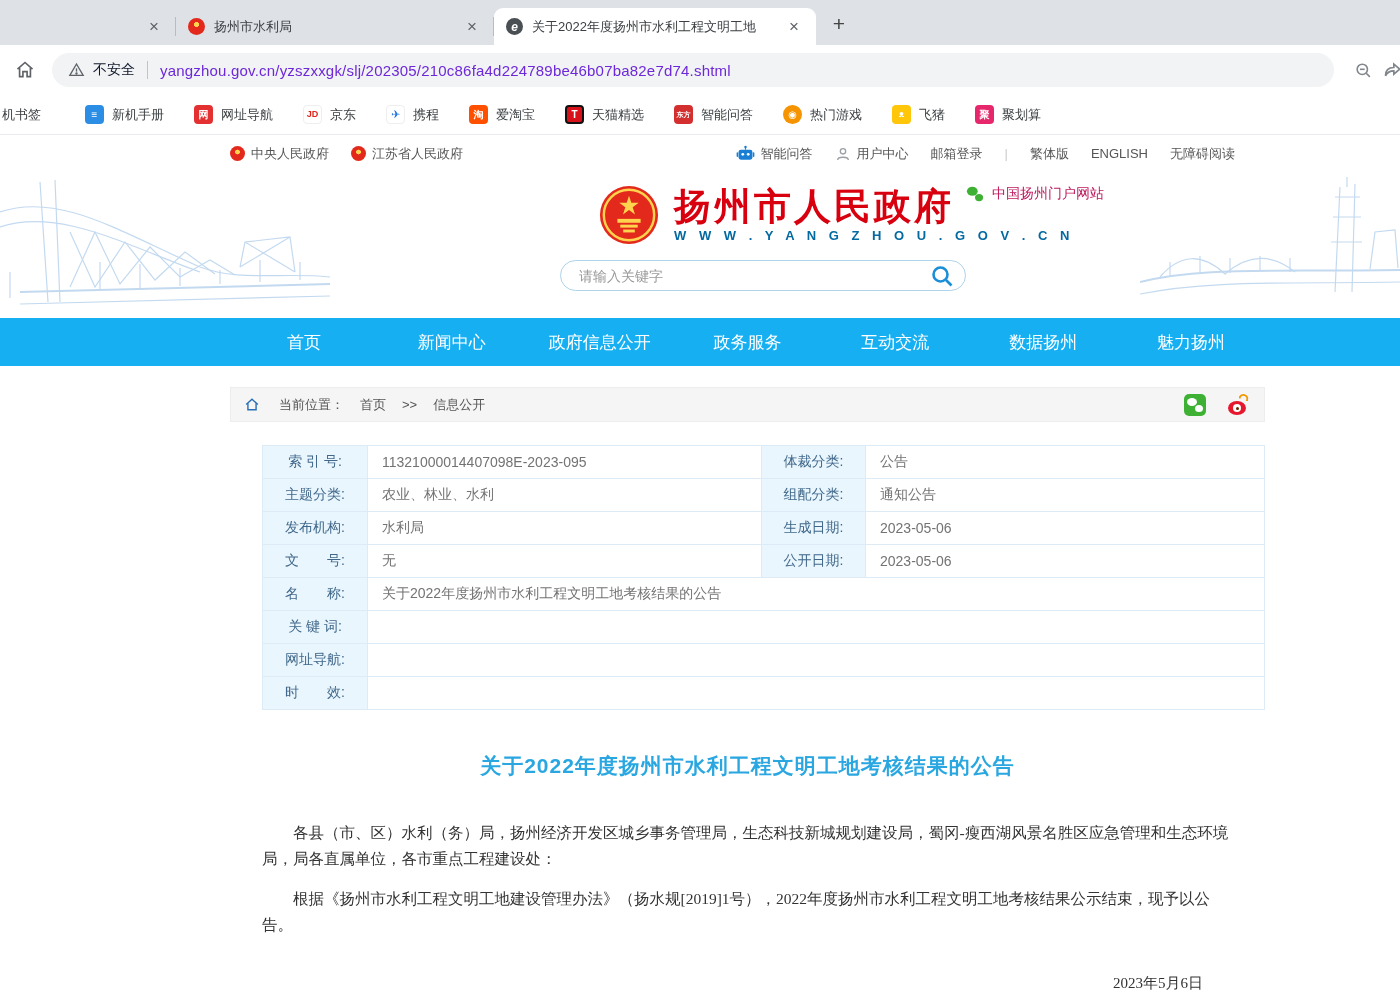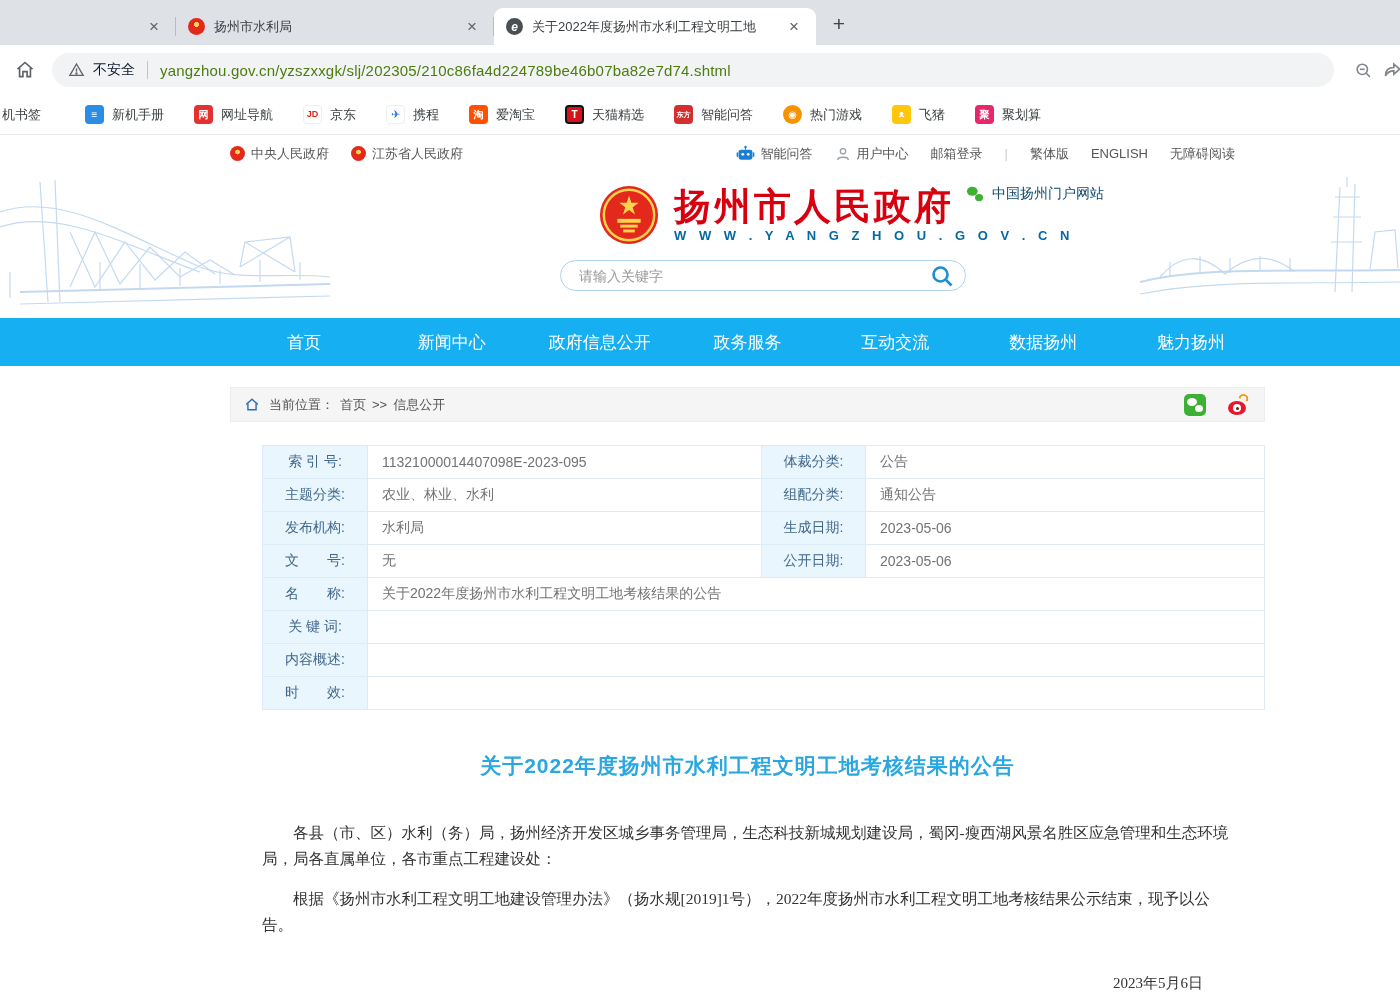--- a/index.html
+++ b/index.html
@@ -21,21 +21,21 @@
     font-style:italic; font-size:12px; }
   .newtab-btn { width:30px; height:30px; margin:0 0 6px 8px; display:flex; align-items:center;
     justify-content:center; font-size:21px; color:#444; border-radius:50%; }
 
   .addressbar { height:50px; background:#fff; display:flex; align-items:center; padding:0 10px; }
   .icon-btn { width:30px; height:30px; display:flex; align-items:center; justify-content:center; color:#5f6368; }
   .urlbox { flex:1; height:34px; margin:0 14px 0 12px; background:#f1f3f4; border-radius:17px;
     display:flex; align-items:center; padding:0 16px; }
   .sec-label { font-size:14px; color:#0f172a; margin:0 12px 0 8px; }
   .url-divider { width:1px; height:18px; background:#c0c4c8; margin-right:12px; }
-  .url-text { font-size:15px; color:#4d7c0f; letter-spacing:.2px; }
+  .url-text { font-size:15px; color:#6d28d9; letter-spacing:.2px; }
 
   .bookmarksbar { height:40px; background:#fff; border-bottom:1px solid #e8eaed;
     display:flex; align-items:center; gap:30px; padding:0 2px; }
   .bm { display:flex; align-items:center; gap:8px; font-size:13px; color:#3c4043; white-space:nowrap; }
   .bm-ico { width:19px; height:19px; border-radius:4px; color:#fff; font-size:10px; font-weight:bold;
     display:flex; align-items:center; justify-content:center; overflow:hidden; line-height:1; }
   .c-blue{background:#2b8de3}.c-red{background:#e33030}.c-jd{background:#fff;color:#e1251b;border:1px solid #eee;font-size:9px}
   .c-ctrip{background:#fff;color:#2577e3;border:1px solid #eee;font-size:11px}.c-tao{background:#ff5000}
   .c-tmall{background:#111;color:#fff;position:relative}.c-tmall i{position:absolute;inset:2px;background:#d8121a;border-radius:2px;display:flex;align-items:center;justify-content:center;font-style:normal}
   .c-df{background:#d32f2f;font-size:7px}.c-game{background:#f59300;border-radius:50%}
@@ -53,39 +53,39 @@
 
   .masthead { height:146px; position:relative; background:#fff; overflow:hidden; }
   .bridge-art { position:absolute; top:0; height:146px; opacity:.85; pointer-events:none; }
   .bridge-art.left { left:0; } .bridge-art.right { right:0; }
   .logo-row { position:absolute; left:598px; top:12px; display:flex; align-items:center; }
   .big-emblem { width:62px; height:62px; margin-right:14px; }
   .site-name { font-size:37px; font-weight:bold; color:#d8000f; letter-spacing:3px;
     font-family:"Liberation Serif","DejaVu Serif",serif; line-height:1.1; }
   .site-url { font-size:13px; color:#0369a1; letter-spacing:4.5px; font-weight:bold; }
   .portal-tag { position:absolute; left:966px; top:13px; display:flex; align-items:center; gap:8px;
-    font-size:14px; color:#0c4a6e; }
+    font-size:14px; color:#be185d; }
   .wechat-ico { width:18px; height:16px; position:relative; }
   .wechat-ico.small { transform:scale(.9); }
   .wc-b1 { position:absolute; left:0; top:0; width:12px; height:10px; background:#3eb135; border-radius:50%; }
   .wc-b2 { position:absolute; right:0; bottom:0; width:9px; height:8px; background:#3eb135; border-radius:50%; }
   .searchbox { position:absolute; left:560px; top:88px; width:406px; height:31px; background:#fff;
     border:1px solid #aed3ea; border-radius:16px; display:flex; align-items:center; padding:0 6px 0 18px; }
   .searchbox input { flex:1; border:none; outline:none; font-size:14px; color:#333; background:transparent; }
   .searchbox input::placeholder { color:#999; }
   .search-btn { width:34px; height:27px; display:flex; align-items:center; justify-content:center; cursor:pointer; }
 
   .mainnav { height:48px; background:#16b0f2; }
   .mainnav ul { list-style:none; height:48px; margin-left:230px; width:1035px;
     display:flex; align-items:center; }
   .mainnav li { flex:1; text-align:center; color:#fff; font-size:17px; cursor:pointer; white-space:nowrap; }
 
   .content { width:1035px; margin:21px 0 0 230px; }
   .crumbbar { height:35px; background:#f5f5f5; border:1px solid #ededed; display:flex;
-    align-items:center; padding:0 14px; font-size:13px; color:#555; gap:6px; }
+    align-items:center; padding:0 14px; font-size:13px; color:#555; gap:16px; }
   .crumbbar .home-ico { color:#2a6fb5; font-size:14px; margin-right:4px; }
   .crumb-link { color:#555; cursor:pointer; }
   .crumbbar .share-icons { margin-left:auto; display:flex; gap:22px; align-items:center; }
   .sq-wechat { width:22px; height:22px; background:#3eb135; border-radius:5px; position:relative; }
   .sq-wechat:before { content:""; position:absolute; left:3px; top:4px; width:10px; height:8px; background:#fff; border-radius:50%; }
   .sq-wechat:after { content:""; position:absolute; right:3px; bottom:4px; width:8px; height:7px; background:#fff; border-radius:50%; }
   .weibo-ico { width:22px; height:22px; position:relative; }
   .weibo-ico .eye { position:absolute; left:0; bottom:1px; width:18px; height:14px; background:#e6162d;
     border-radius:50%; }
   .weibo-ico .eye:before { content:""; position:absolute; left:5px; top:3px; width:8px; height:8px;
@@ -380,21 +380,21 @@
     </tr>
     <tr>
       <td class="lbl">名　　称:</td>
       <td class="val" colspan="3">关于2022年度扬州市水利工程文明工地考核结果的公告</td>
     </tr>
     <tr>
       <td class="lbl">关 键 词:</td>
       <td class="val" colspan="3"></td>
     </tr>
     <tr>
-      <td class="lbl">内容概述:</td>
+      <td class="lbl">网址导航:</td>
       <td class="val" colspan="3"></td>
     </tr>
     <tr>
       <td class="lbl">时　　效:</td>
       <td class="val" colspan="3"></td>
     </tr>
   </tbody>
     </table>
 
   <div class="article">

